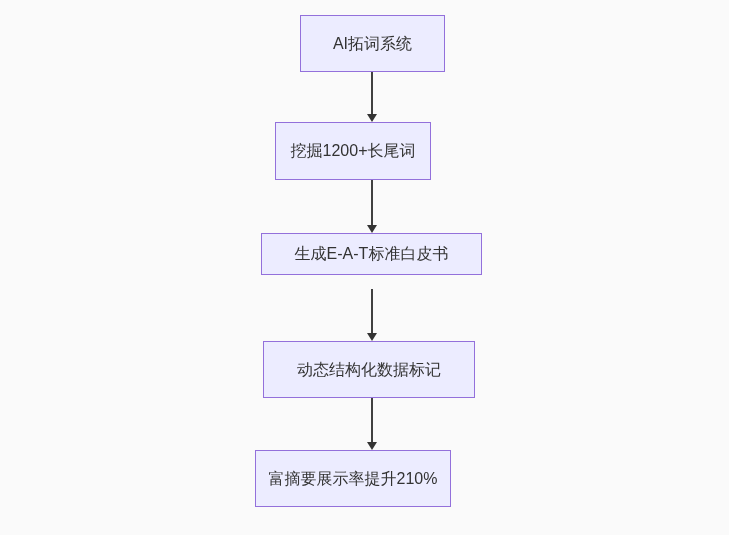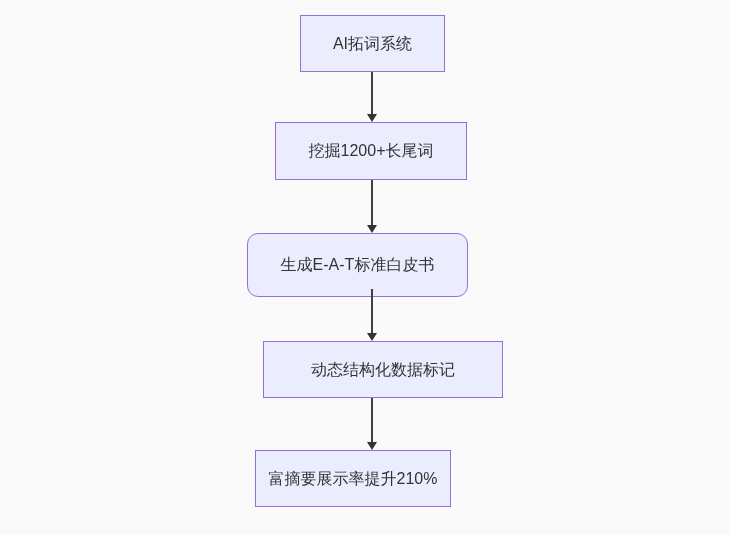--- a/index.html
+++ b/index.html
@@ -62,39 +62,39 @@
 
   <div class="node" style="left:300px; top:15px; width:145px; height:57px;">
     <span>AI拓词系统</span>
   </div>
 
   <div class="edge" style="left:365px; top:72px; height:50px;">
     <div class="edge-line"></div>
     <div class="edge-head"></div>
   </div>
 
-  <div class="node" style="left:275px; top:122px; width:192px; height:58px;">
+  <div class="node" style="left:275px; top:122px; width:156px; height:58px;">
     <span>挖掘1200+长尾词</span>
   </div>
 
   <div class="edge" style="left:365px; top:180px; height:53px;">
     <div class="edge-line"></div>
     <div class="edge-head"></div>
   </div>
 
-  <div class="node" style="left:247px; top:233px; width:221px; height:64px;border-radius:11px;">
+  <div class="node" style="left:261px; top:233px; width:221px; height:42px;">
     <span>生成E-A-T标准白皮书</span>
   </div>
 
   <div class="edge" style="left:365px; top:289px; height:52px;">
     <div class="edge-line"></div>
     <div class="edge-head"></div>
   </div>
 
-  <div class="node" style="left:263px; top:341px; width:240px; height:57px;">
+  <div class="node" style="left:263px; top:341px; width:212px; height:57px;">
     <span>动态结构化数据标记</span>
   </div>
 
   <div class="edge" style="left:365px; top:398px; height:52px;">
     <div class="edge-line"></div>
     <div class="edge-head"></div>
   </div>
 
   <div class="node" style="left:255px; top:450px; width:196px; height:57px;">
     <span>富摘要展示率提升210%</span>

